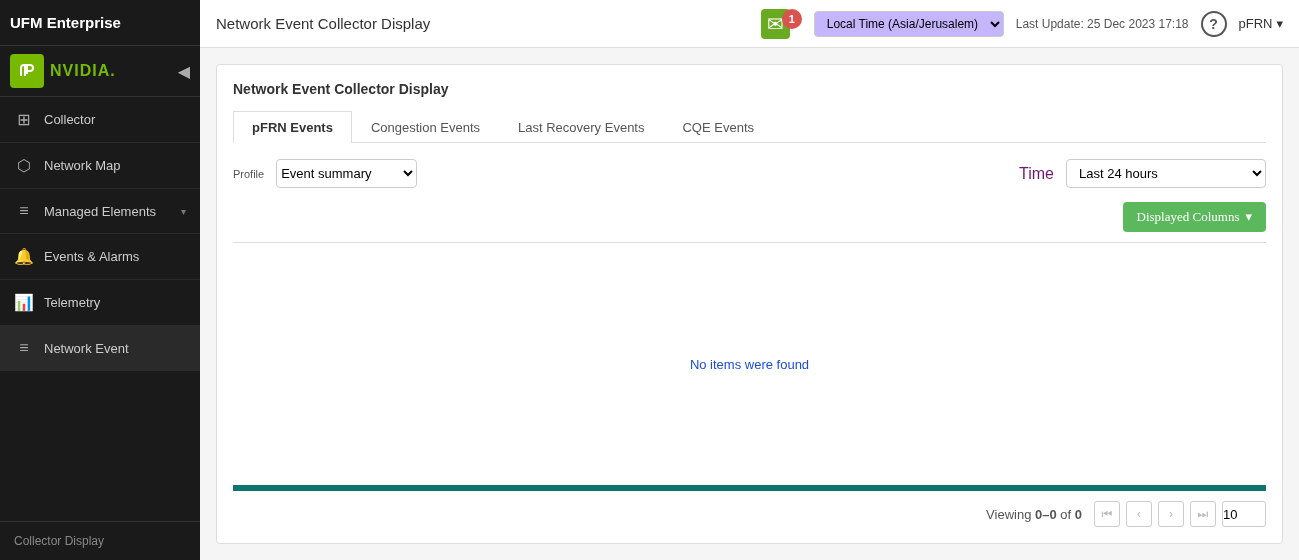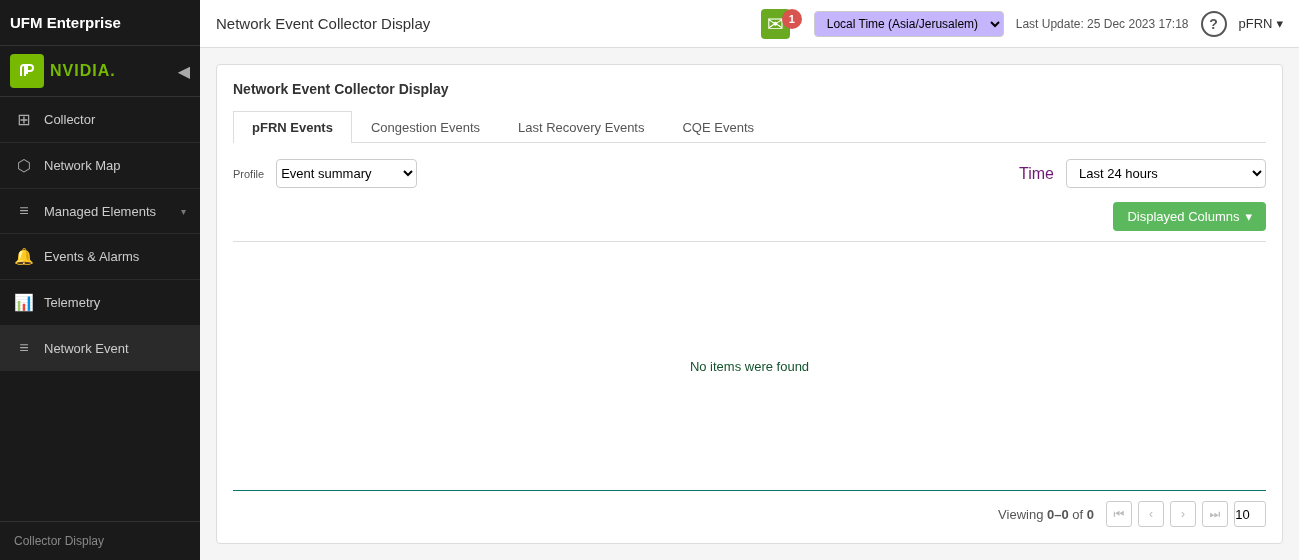--- a/index.html
+++ b/index.html
@@ -261,47 +261,48 @@
       color: white;
       border: none;
       border-radius: 4px;
       padding: 7px 14px;
       font-size: 13px;
       cursor: pointer;
       display: flex;
       align-items: center;
       gap: 6px;
       margin-bottom: 10px;
+      font-family: Liberation Serif, serif;
     }
 
     
     .divider {
       border: none;
       border-top: 1px solid #ddd;
       margin: 0 0 10px 0;
     }
 
     
     .empty-state {
       flex: 1;
       display: flex;
       align-items: center;
       justify-content: center;
-      color: #14532d;
+      color: #1d4ed8;
       font-size: 13px;
     }
 
     
     .pagination-row {
       display: flex;
       align-items: center;
       justify-content: flex-end;
       gap: 6px;
       margin-top: 10px;
-      border-top: 1px solid #0f766e;
+      border-top: 6px solid #0f766e;
       padding-top: 10px;
     }
     .pagination-info {
       font-size: 13px;
       color: #555;
       margin-right: 6px;
     }
     .pagination-info strong {
       font-weight: bold;
     }
@@ -312,25 +313,24 @@
       background: white;
       border-radius: 3px;
       cursor: pointer;
       font-size: 12px;
       display: flex;
       align-items: center;
       justify-content: center;
     }
     .pagination-btn:disabled { color: #bbb; cursor: default; }
     .page-size-input {
-      width: 32px;
+      width: 44px;
       height: 26px;
       border: 1px solid #ccc;
       border-radius: 3px;
-      text-align: center;
       font-size: 13px;
     }
   </style>
 </head>
 <body>
 
 <div id="sidebar">
   <div id="sidebar-app-title">UFM Enterprise</div>
   <div id="sidebar-header">
     <div id="nvidia-logo">

